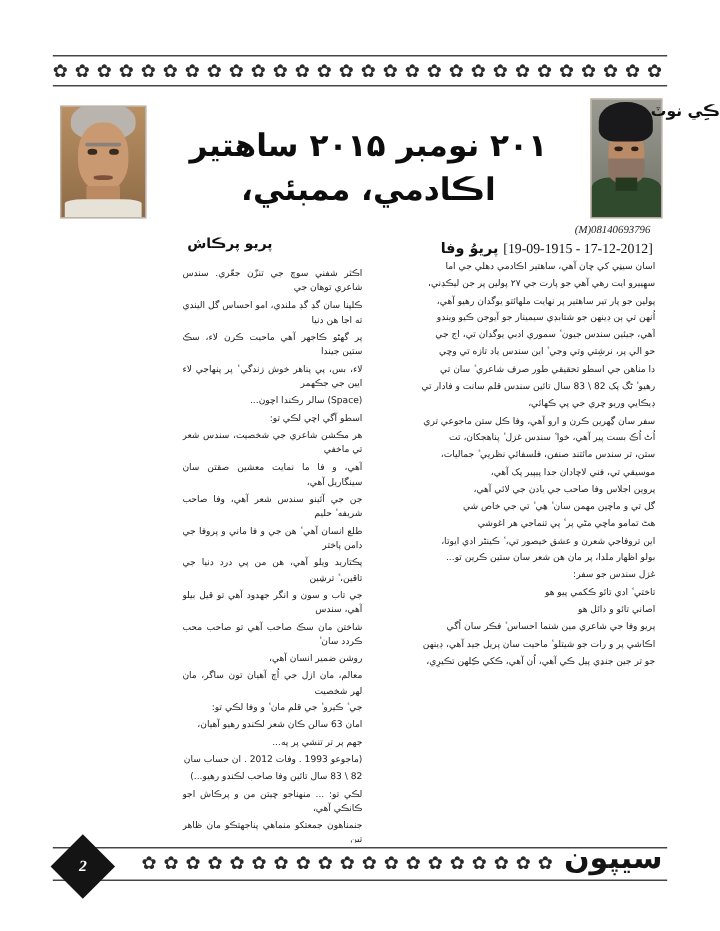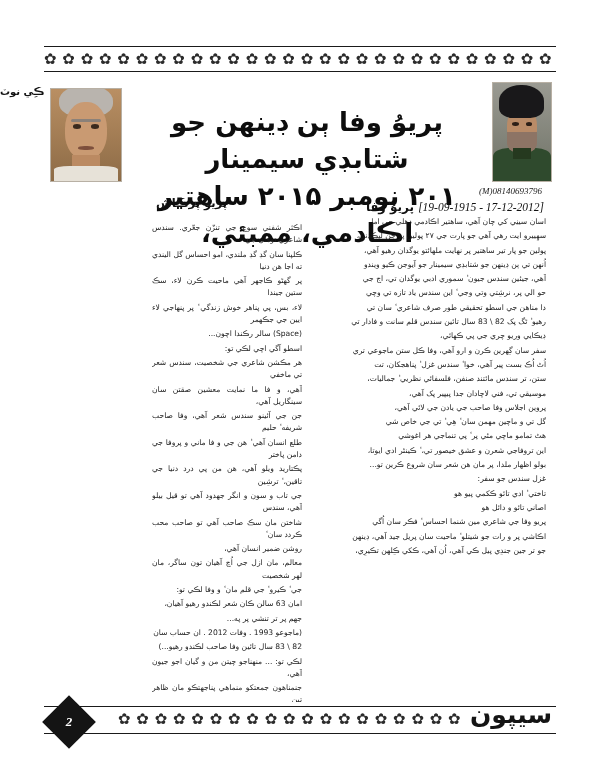--- a/index.html
+++ b/index.html
@@ -80,22 +80,22 @@
   .ph-r-turban{position:absolute;left:10%;top:2%;width:78%;height:34%;border-radius:48% 48% 30% 30%;background:#19181a;}
   .ph-r-face{position:absolute;left:24%;top:24%;width:52%;height:44%;border-radius:44% 44% 46% 46%;background:#b98b67;}
   .ph-r-beard{position:absolute;left:24%;top:50%;width:52%;height:22%;border-radius:0 0 50% 50%;background:#8d7465;}
   .ph-r-eyeL{position:absolute;left:33%;top:40%;width:11%;height:4%;border-radius:50%;background:#2c1f17;}
   .ph-r-eyeR{position:absolute;left:57%;top:40%;width:11%;height:4%;border-radius:50%;background:#2c1f17;}
   .ph-r-shirt{position:absolute;left:0;top:66%;width:100%;height:34%;background:#2f4a2d;border-radius:26% 26% 0 0;}
   .ph-r-collar{position:absolute;left:34%;top:66%;width:32%;height:12%;background:#25391f;transform:rotate(0deg);}
 
   .kickline{
     position:absolute;left:0;right:0;top:86px;
-    text-align:left;
-    font-size:10px;font-weight:700;
+    text-align:right;
+    font-size:13px;font-weight:700;
     color:#111;
   }
   .headline{
     position:absolute;left:126px;right:112px;top:104px;
     text-align:center;
     font-size:26px;
     font-weight:700;
     line-height:1.42;
     color:#0d0d0d;
     letter-spacing:0.5px;
@@ -121,21 +121,20 @@
     text-align:right;
     font-size:12px;font-weight:700;color:#111;
     direction:rtl;
   }
   .col-head-right .dates{
     font-family:"Liberation Serif",serif;
     font-weight:400;
     font-size:11.5px;
     direction:ltr;
     unicode-bidi:embed;
-    font-style:italic;
   }
 
   
   .col{
     position:absolute;
     top:214px;
     direction:rtl;
     text-align:justify;
     font-size:7.6px;
     line-height:1.62;
@@ -201,21 +200,20 @@
       <div class="ph-r-eyeL"></div>
       <div class="ph-r-eyeR"></div>
       <div class="ph-r-turban"></div>
       <div class="ph-r-collar"></div>
     </div>
   </div>
 
   <div class="kickline">ڪِي نوٽ</div>
 
   <div class="headline">
-    <span class="l1">پريوُ وفا ٻن ڊينهن جو شتابڊي سيمينار</span>
     <span class="l2">۲۰۱ نومبر ۲۰۱۵ ساهتير اڪادمي، ممبئي،</span>
   </div>
 
   <div class="phone">(M)08140693796</div>
 
   <div class="byline-left">پريو پرڪاش</div>
 
   <div class="col-head-right">
     <span class="ltr dates">[19-09-1915 - 17-12-2012]</span>
     <span>پريوُ وفا</span>
@@ -232,21 +230,21 @@
       <p>رهيو ٔ ٹگ پک 82 \ 83 سال تائين سندس قلم سانت و فادار تي</p>
       <p>ڊيڪايي وريو چري جي پي ڪهائي،</p>
       <p>سفر سان گِهرين ڪرن و ارو آهي، وفا ڪل ستن ماجوعي تري</p>
       <p>اُٹ اُڪ بست پير آهي، خوا ٔ سندس غزل ٔ پناهجکان، تت</p>
       <p>ستن، تر سندس مائتند صنفن، فلسفائي نظريي ٔ جماليات،</p>
       <p>موسيقي تي، فني لاچادان جدا پيپير پک آهي،</p>
       <p>پروين اجلاس وفا صاحب جي يادن جي لائي آهي،</p>
       <p>گل تي و ماچين مهمن سان ٔ هِي ٔ تي جي خاص شي</p>
       <p>هٹ تمامو ماچي مٹي پر ٔ پي تنماجي هر اغوشي</p>
       <p>اين تروفاجي شعرن و عشق خيصور تي، ٔ ڪينٹر ادي ايوتا،</p>
-      <p>بولو اظهار ملدا، پر مان هن شعر سان شروع ڪرين تو...</p>
+      <p>بولو اظهار ملدا، پر مان هن شعر سان ستين ڪرين تو...</p>
       <p>غزل سندس جو سفر:</p>
       <p>تاختي ٔ ادي تائو ڪکمي پيو هو</p>
       <p>اصاني تائو و دائل هو</p>
       <p>پريو وفا جي شاعري مين شنما احساس ٔ فڪر سان اُگي</p>
       <p>اڪاشي پر و رات جو شيتلو ٔ ماحيت سان پريل جيد آهي، ڊينهن</p>
       <p>جو تر جين جندِي پيل ڪي آهي، اُن آهي، ڪکي ڪِلهن تڪيرِي،</p>
     </div>
   <div class="col col-left" id="colLeft">
       <p>اڪثر شفني سوچ جي تنزّن جعّري. سندس شاعري توهان جي</p>
       <p>ڪلپنا سان گڊ گڊ ملندي، امو احساس گل اليندي ته اجا هن دنيا</p>
@@ -261,21 +259,21 @@
       <p>پڪتاريد ويلو آهي، هن من پي درد دنيا جي تاقين، ٔ ترشِين</p>
       <p>جي تاب و سون و انگر جهدود آهي تو قيل بيلو آهي، سندس</p>
       <p>شاختن مان سڪ صاحب آهي تو صاحب محب ڪردد سان ٔ</p>
       <p>روشن ضمير انسان آهي،</p>
       <p>معالم، مان ازل جي اُچ آهيان تون ساگر، مان لهر شخصيت</p>
       <p>جي ٔ ڪيرو ٔ جي قلم مان ٔ و وفا لڪي تو:</p>
       <p>امان 63 سالن ڪان شعر لڪندو رهيو آهيان،</p>
       <p>جھم پر تر تنشي پر په...</p>
       <p>(ماجوعو 1993 . وفات 2012 . ان حساب سان</p>
       <p>82 \ 83 سال تائين وفا صاحب لڪندو رهيو...)</p>
-      <p>لڪي تو: ... منهناجو چيتن من و گيان اجو جيون آهي،</p>
+      <p>لڪي تو: ... منهناجو چيتن من و پرڪاش اجو ڪانڪي آهي،</p>
       <p>جنمناهون جمعتکو منماهي پناجھتڪو مان ظاهر تين</p>
     </div>
 
   <div class="rule-bot1"></div>
   <div class="floral floral-bot">✿ ✿ ✿ ✿ ✿ ✿ ✿ ✿ ✿ ✿ ✿ ✿ ✿ ✿ ✿ ✿ ✿ ✿ ✿ ✿ ✿ ✿ ✿ ✿ ✿ ✿ ✿ ✿ ✿ ✿ ✿ ✿</div>
   <div class="rule-bot2"></div>
 
   <div class="page-badge"></div>
   <div class="page-badge-num">2</div>
 

